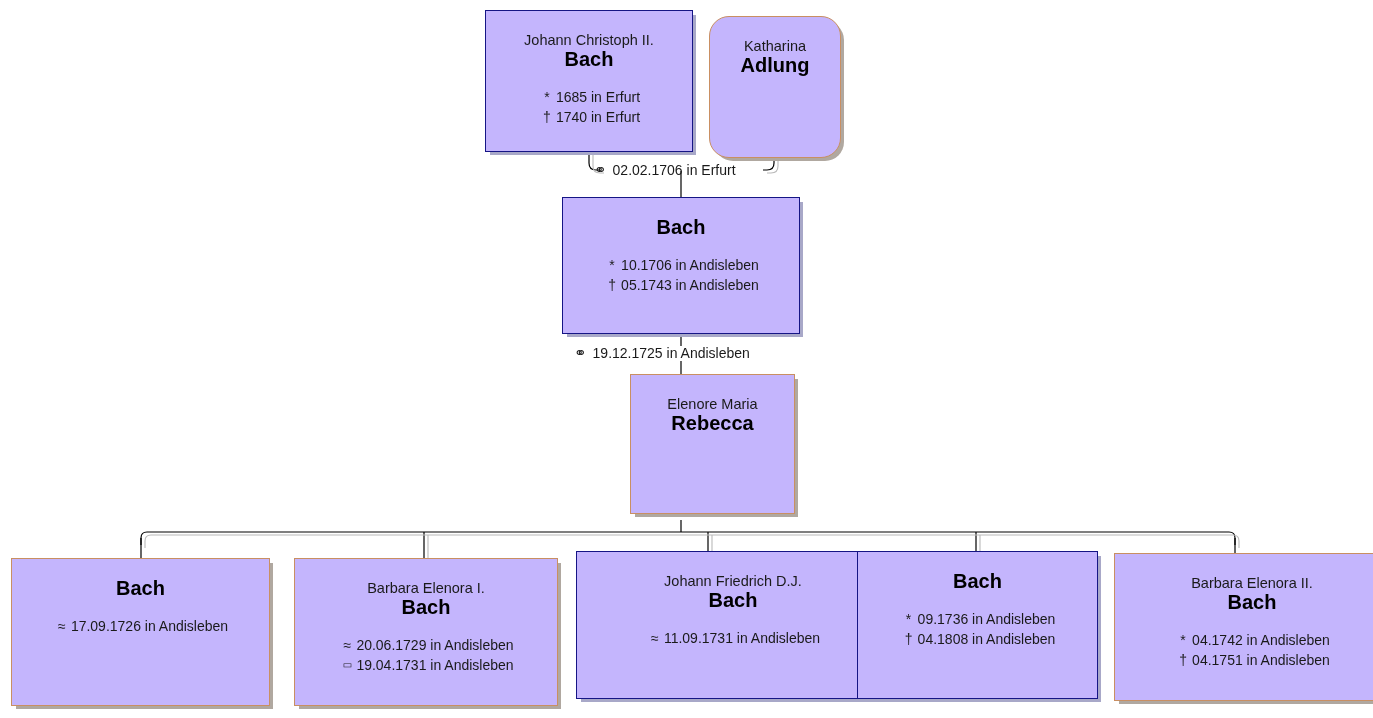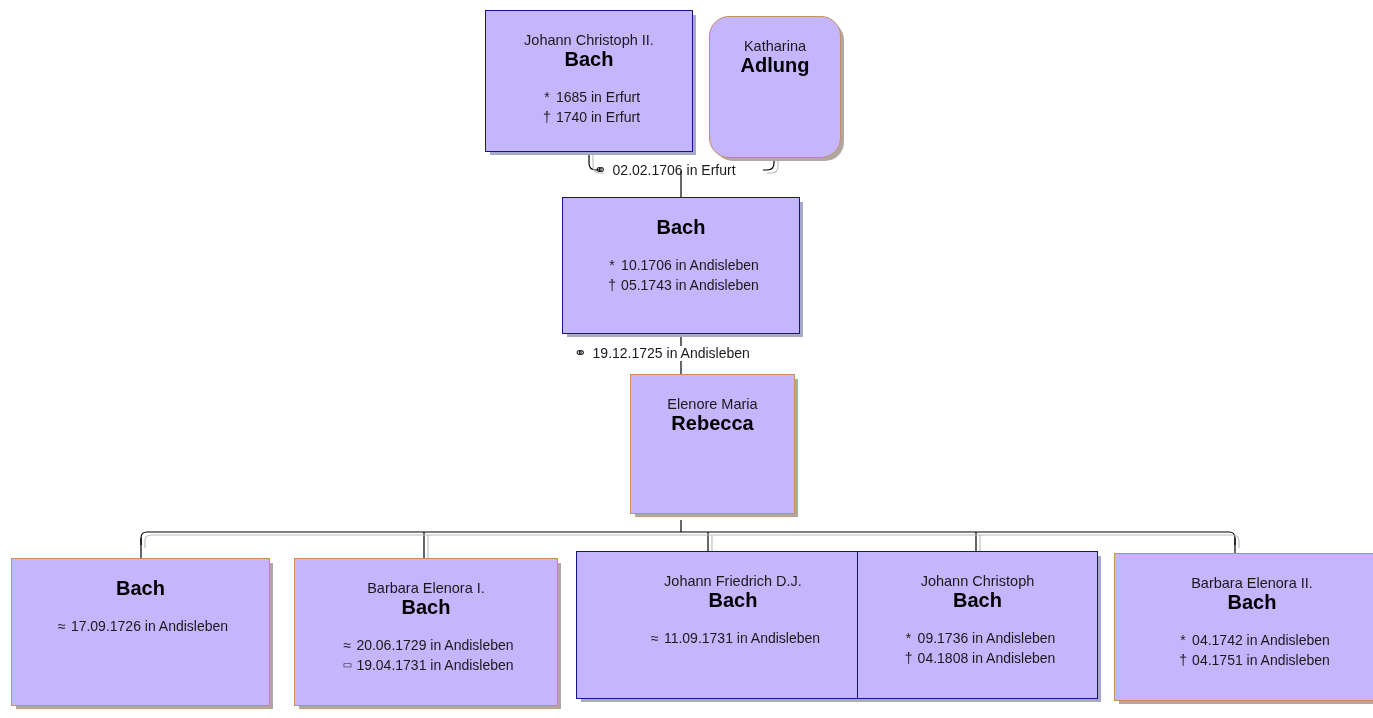--- a/index.html
+++ b/index.html
@@ -223,21 +223,20 @@
     <div class="surname">Bach</div>
     <div class="events">
       <div class="event-row">
         <span class="ev-sym">≈</span>
         <span class="ev-text">11.09.1731 in Andisleben</span>
       </div>
     </div>
   </div>
 
   <div class="person male" style="left:857px; top:551px; width:241px; height:148px;">
-    <div class="given">Johann Christoph</div>
     <div class="surname">Bach</div>
     <div class="events">
       <div class="event-row">
         <span class="ev-sym">*</span>
         <span class="ev-text">09.1736 in Andisleben</span>
       </div>
       <div class="event-row">
         <span class="ev-sym">†</span>
         <span class="ev-text">04.1808 in Andisleben</span>
       </div>

